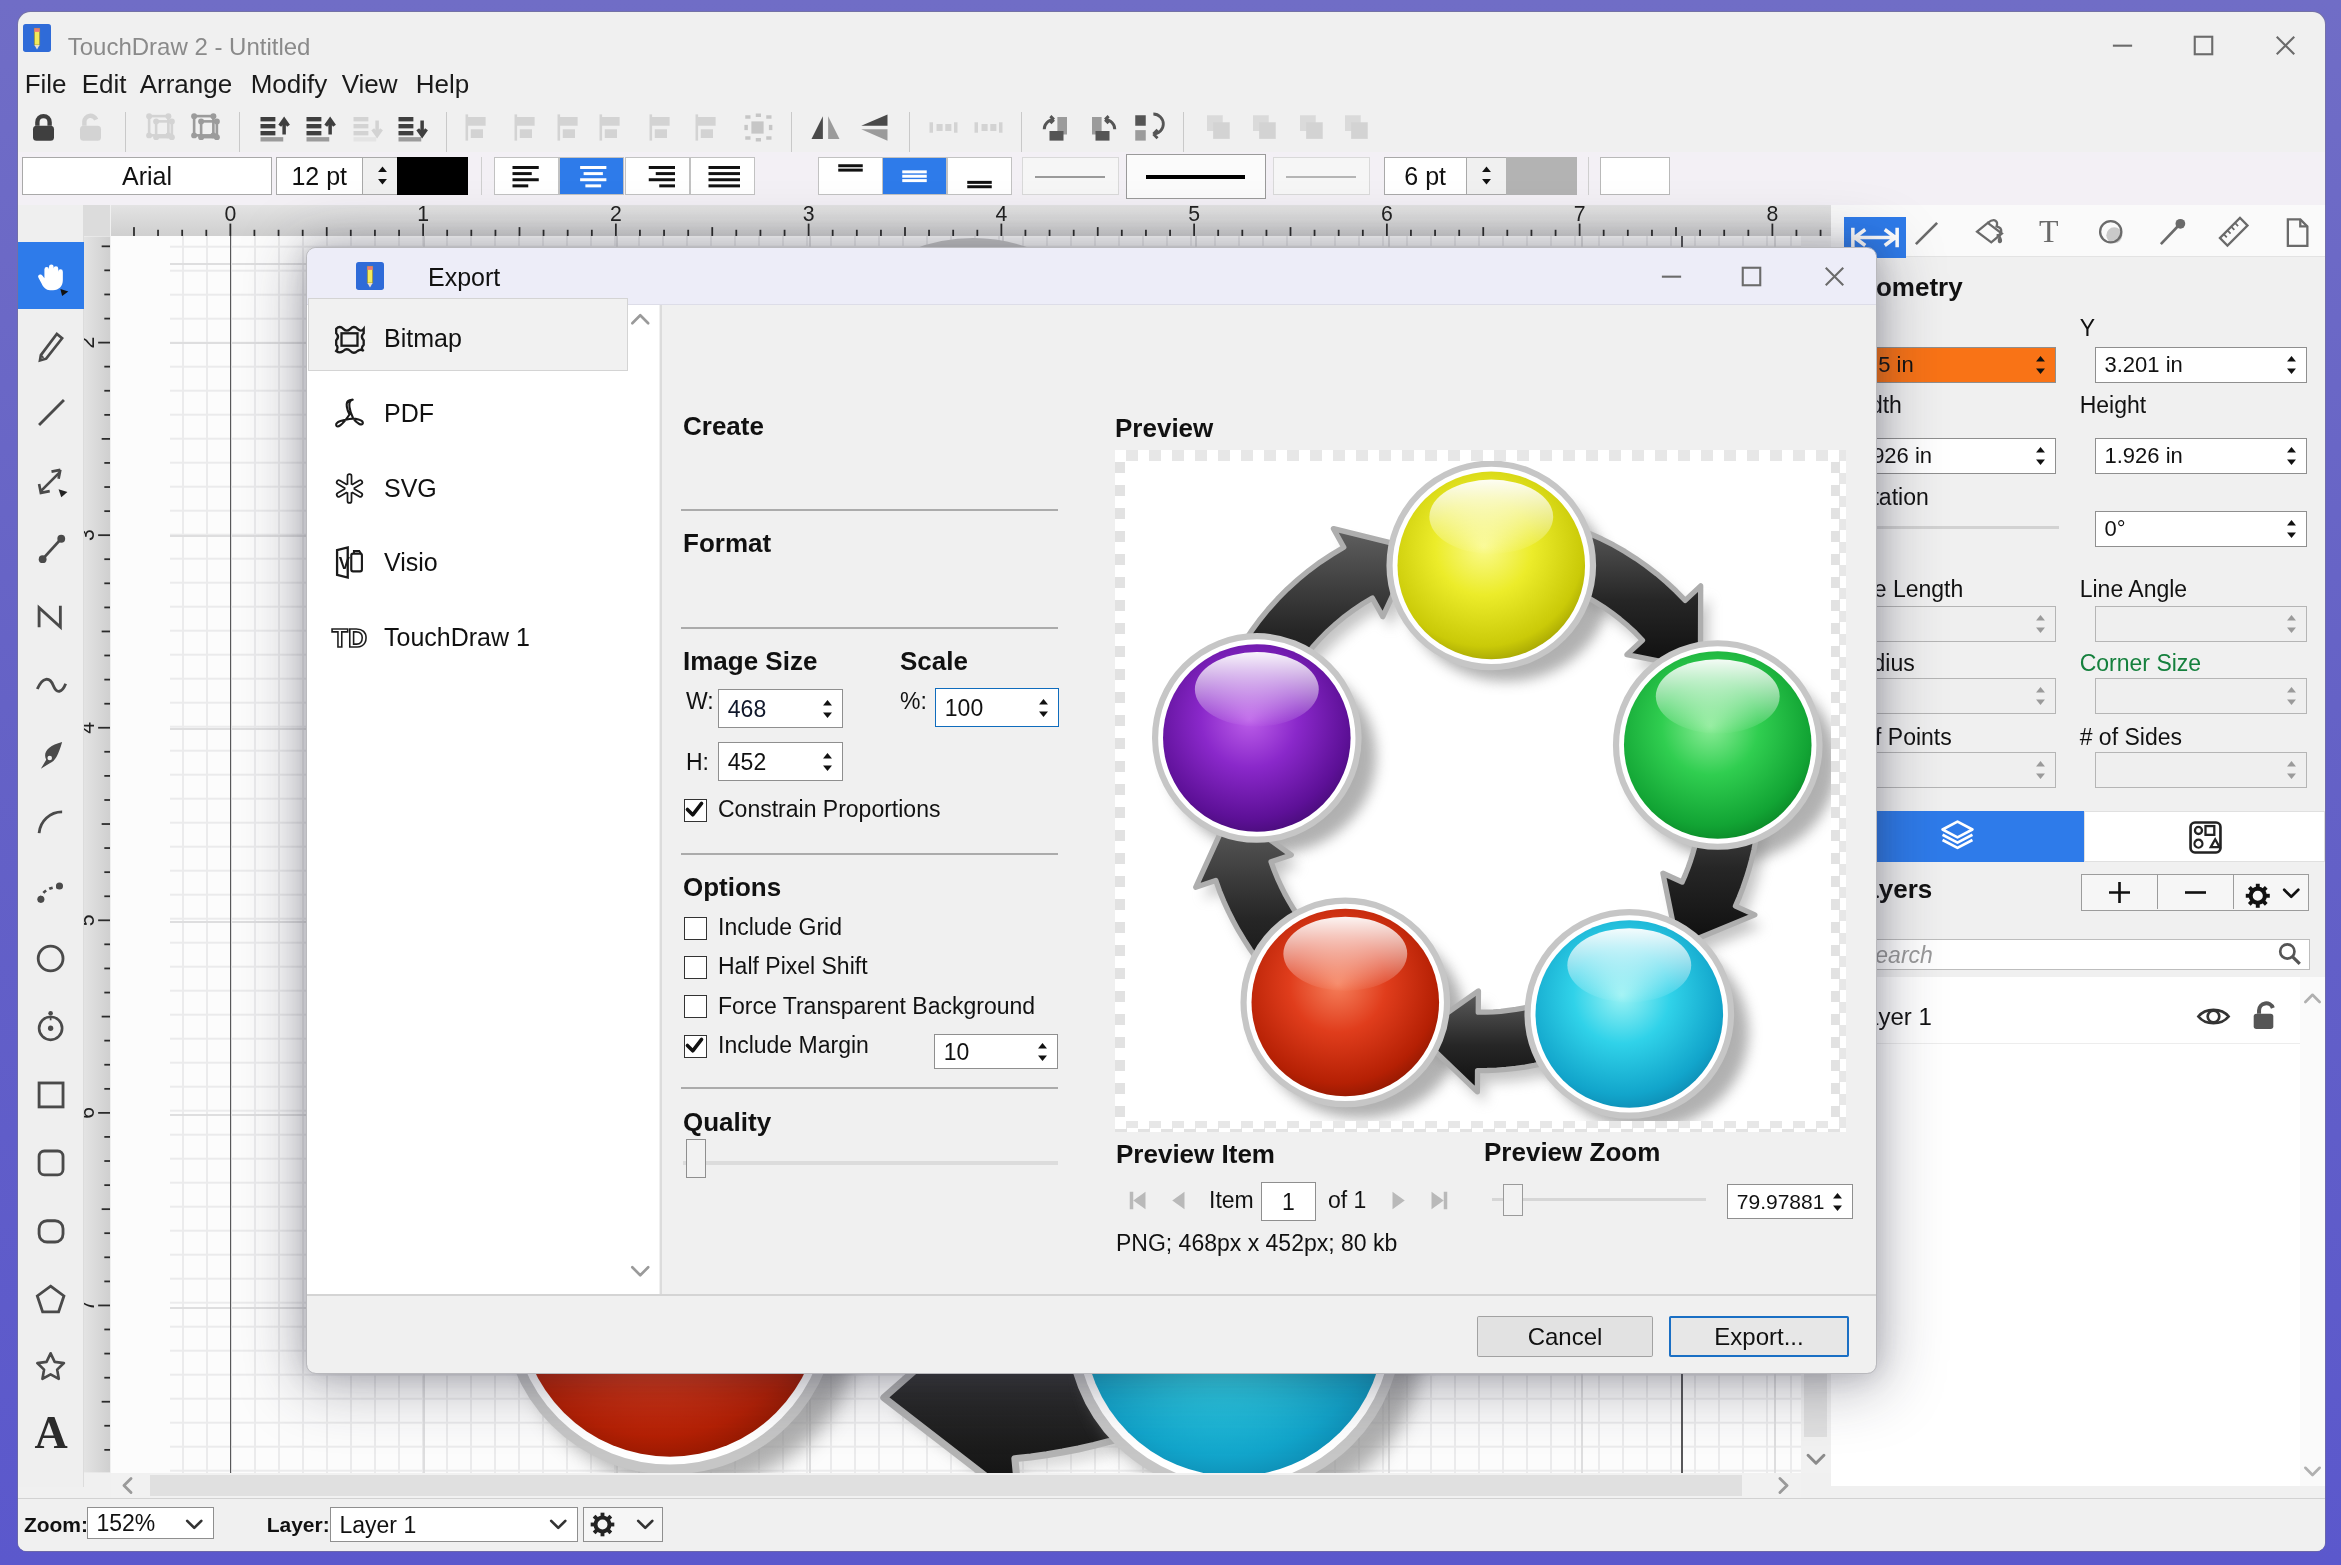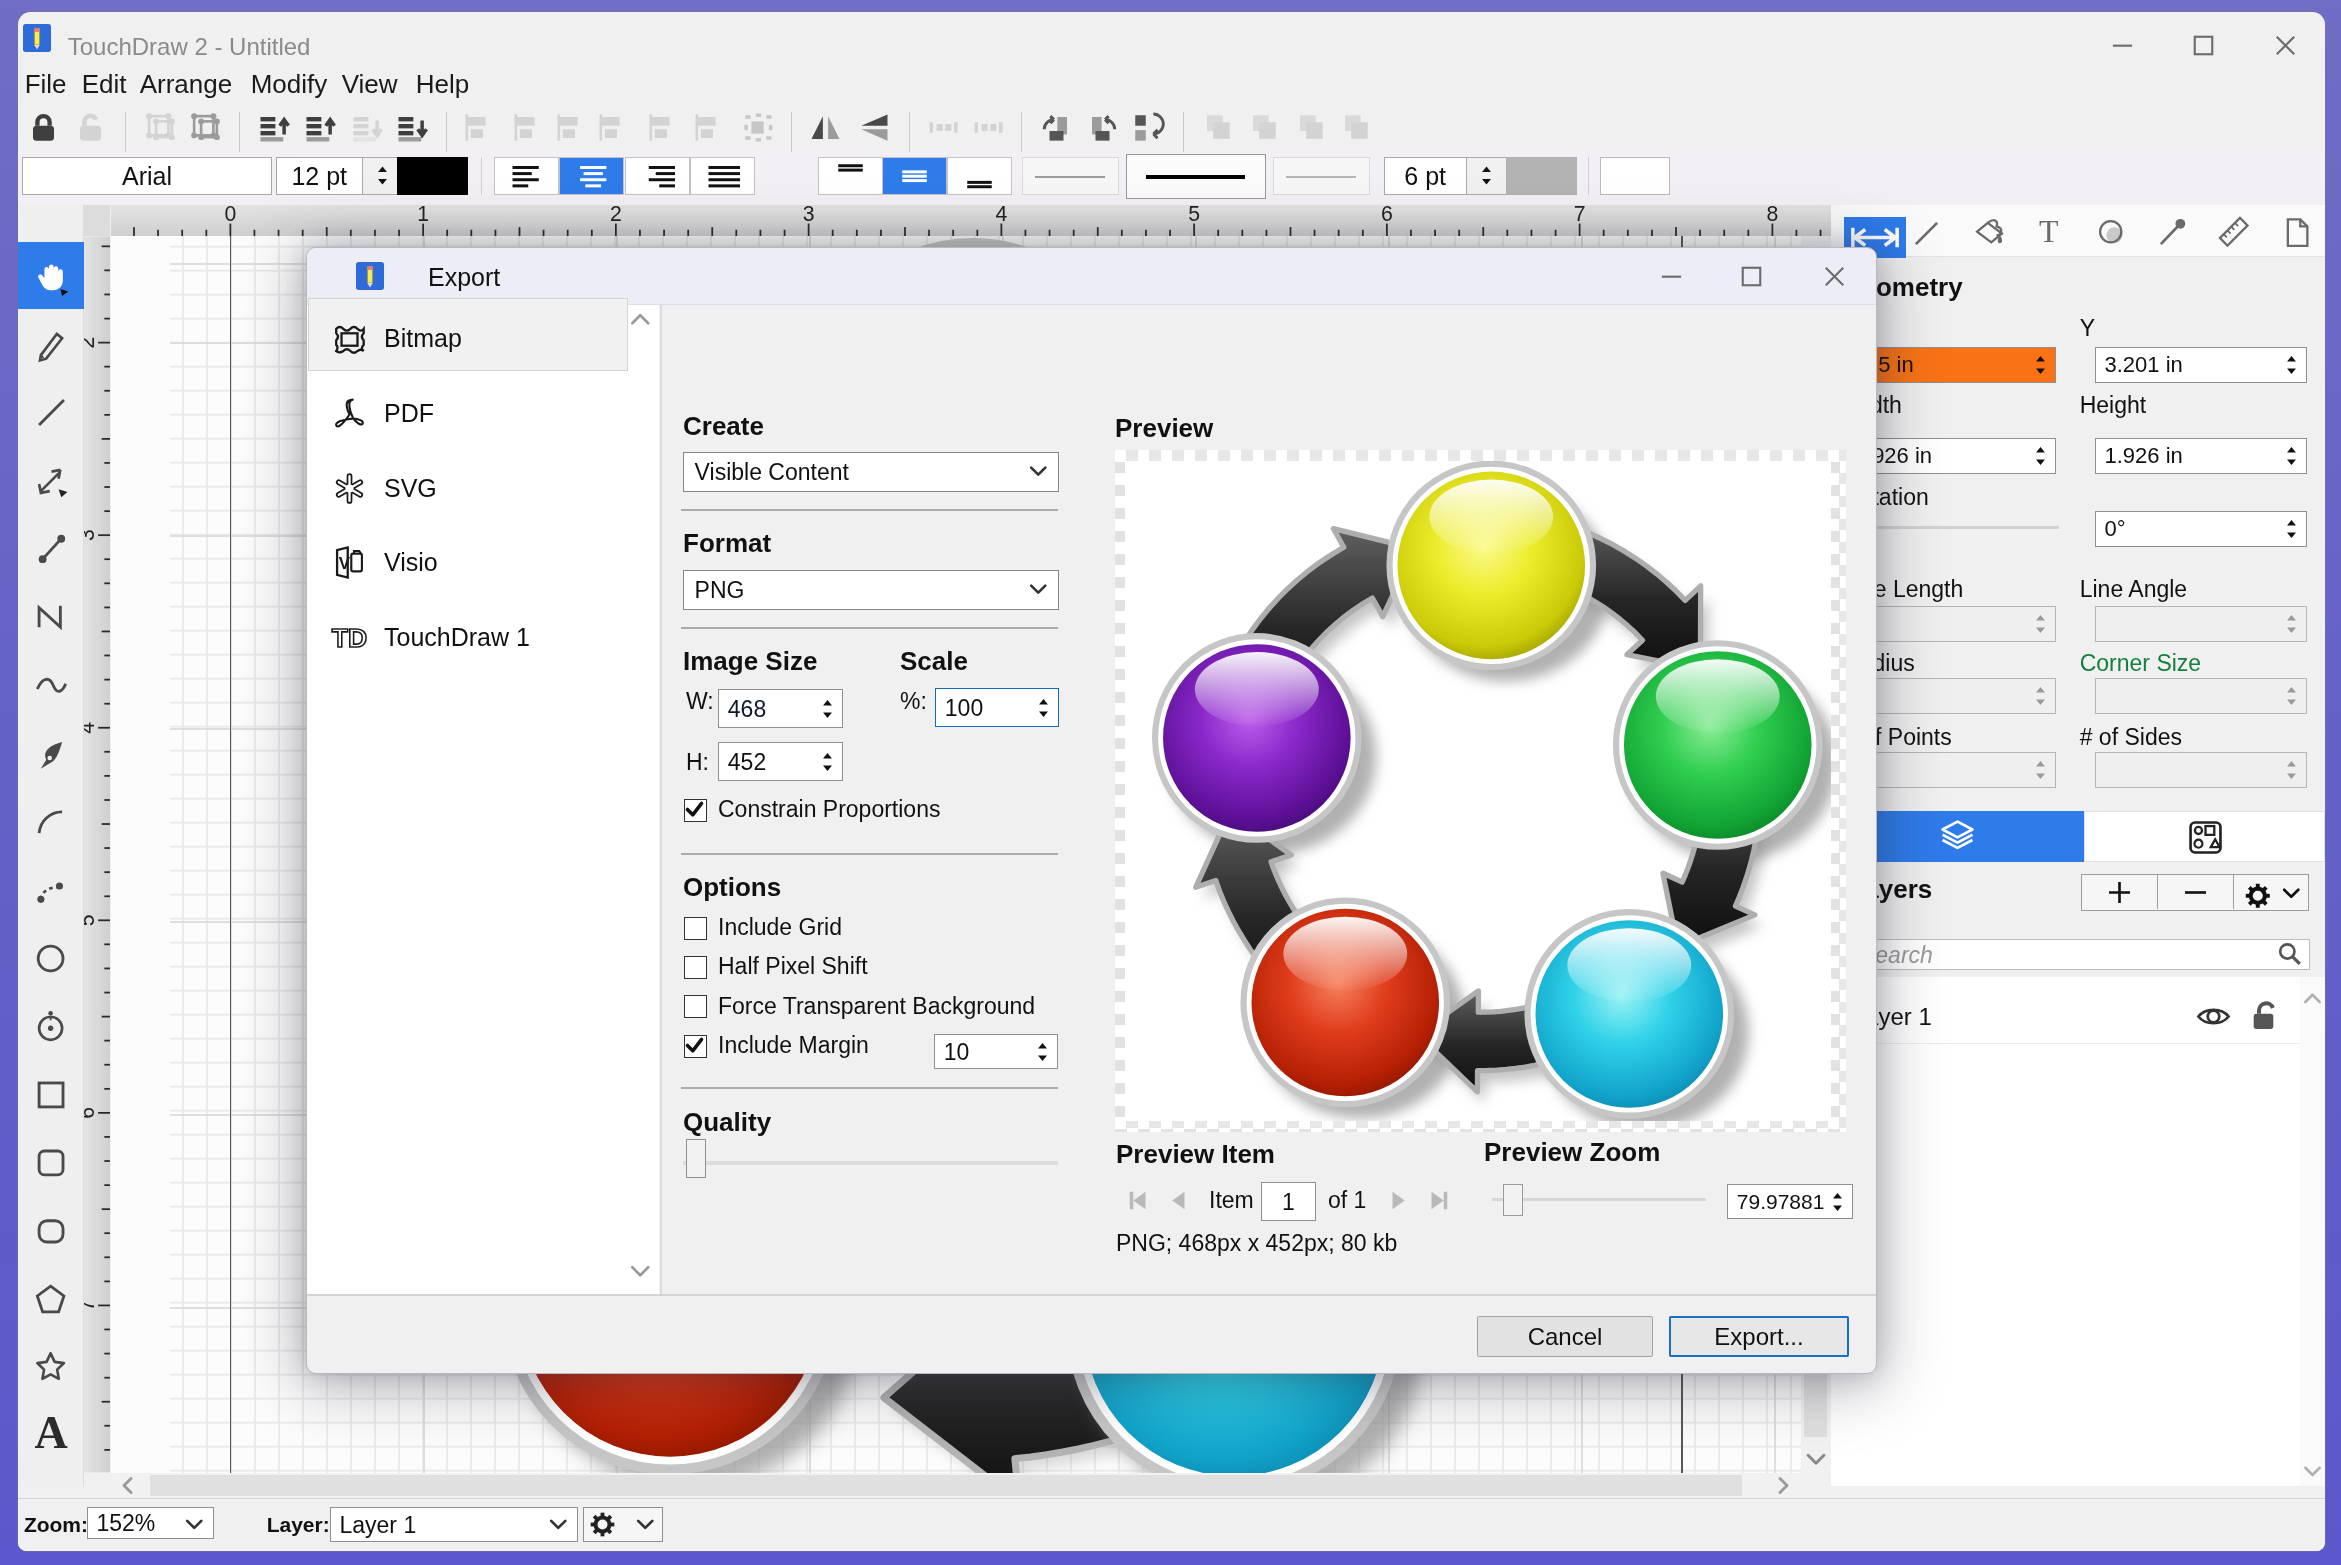--- a/index.html
+++ b/index.html
@@ -859,34 +859,22 @@
         <text x="2" y="32" font-family="Liberation Sans" font-weight="bold" font-size="30" fill="none" stroke="#1a1a1a" stroke-width="1.8">TD</text>
       </svg>
       <div style="position:absolute;left:77px;top:375px;font-family:'Liberation Sans',sans-serif;font-size:25px;color:#111;white-space:nowrap;">TouchDraw 1</div>
       <svg width="26.5" height="26.5" viewBox="0 0 30 30" style="position:absolute;left:320px;top:58px;">
         <polyline points="6,19.5 15,10.5 24,19.5" fill="none" stroke="#9a9a9a" stroke-width="3" stroke-linecap="round" stroke-linejoin="round"></polyline>
       </svg>
       <svg width="26.5" height="26.5" viewBox="0 0 30 30" style="position:absolute;left:320px;top:1010px;">
         <polyline points="6,10.5 15,19.5 24,10.5" fill="none" stroke="#9a9a9a" stroke-width="3" stroke-linecap="round" stroke-linejoin="round"></polyline>
       </svg>
       <div style="position:absolute;left:376px;top:163px;font-family:'Liberation Sans',sans-serif;font-size:26px;font-weight:bold;color:#111;white-space:nowrap;">Create</div>
-      <div style="position:absolute;left:376px;top:204px;width:376px;height:40px;background:#fff;border:1.8px solid #868686;box-sizing:border-box;">
-        <div style="position:absolute;left:10.6px;top:50%;transform:translateY(-50%);font-family:'Liberation Sans',sans-serif;font-size:23px;color:#111;white-space:nowrap">Visible Content</div>
-        <svg width="26.5" height="26.5" viewBox="0 0 30 30" style="position:absolute;right:7px;top:50%;transform:translateY(-50%);">
-          <polyline points="7,10.0 15,18.0 23,10.0" fill="none" stroke="#333" stroke-width="3" stroke-linecap="round" stroke-linejoin="round"></polyline>
-        </svg>
-      </div>
       <div style="position:absolute;left:374px;top:261px;width:377px;height:1.8px;background:#ababab;"></div>
       <div style="position:absolute;left:376px;top:280px;font-family:'Liberation Sans',sans-serif;font-size:26px;font-weight:bold;color:#111;white-space:nowrap;">Format</div>
-      <div style="position:absolute;left:376px;top:322px;width:376px;height:40px;background:#fff;border:1.8px solid #868686;box-sizing:border-box;">
-        <div style="position:absolute;left:10.6px;top:50%;transform:translateY(-50%);font-family:'Liberation Sans',sans-serif;font-size:23px;color:#111;white-space:nowrap">PNG</div>
-        <svg width="26.5" height="26.5" viewBox="0 0 30 30" style="position:absolute;right:7px;top:50%;transform:translateY(-50%);">
-          <polyline points="7,10.0 15,18.0 23,10.0" fill="none" stroke="#333" stroke-width="3" stroke-linecap="round" stroke-linejoin="round"></polyline>
-        </svg>
-      </div>
       <div style="position:absolute;left:374px;top:379px;width:377px;height:1.8px;background:#ababab;"></div>
       <div style="position:absolute;left:376px;top:398px;font-family:'Liberation Sans',sans-serif;font-size:26px;font-weight:bold;color:#111;white-space:nowrap;">Image Size</div>
       <div style="position:absolute;left:593px;top:398px;font-family:'Liberation Sans',sans-serif;font-size:26px;font-weight:bold;color:#111;white-space:nowrap;">Scale</div>
       <div style="position:absolute;left:379px;top:440px;font-family:'Liberation Sans',sans-serif;font-size:23px;color:#111;white-space:nowrap;">W:</div>
       <div style="position:absolute;left:411px;top:441px;width:125px;height:39px;background:#ffffff;border:1.8px solid #8f8f8f;box-sizing:border-box;">
         <div style="position:absolute;left:8.8px;top:50%;transform:translateY(-50%);font-family:'Liberation Sans',sans-serif;font-size:23px;color:#0f172a;white-space:nowrap">468</div>
         <svg width="25" height="25" viewBox="0 0 28 28" style="position:absolute;right:1.8px;top:50%;transform:translateY(-50%);">
           <polygon points="9,10 14,4 19,10" fill="#111"></polygon>
           <polygon points="9,18 14,24 19,18" fill="#111"></polygon>
         </svg>

